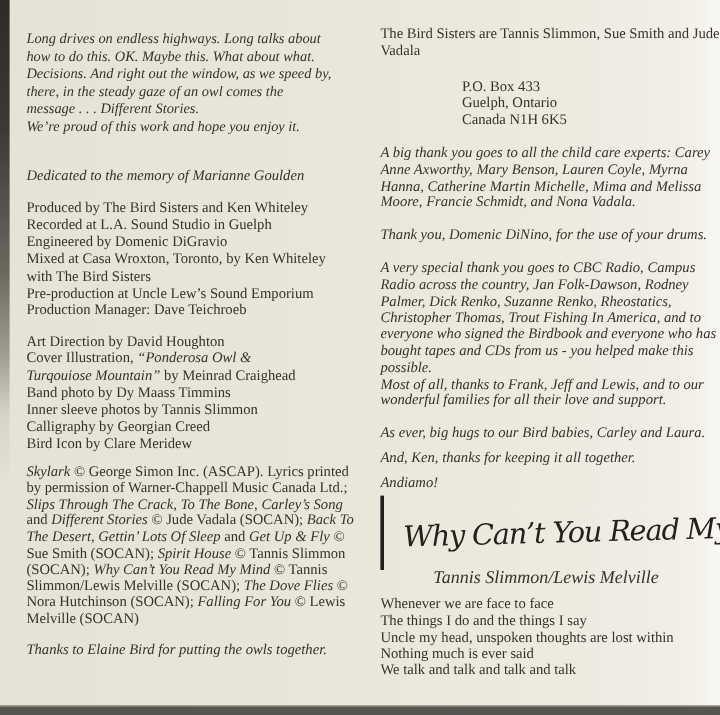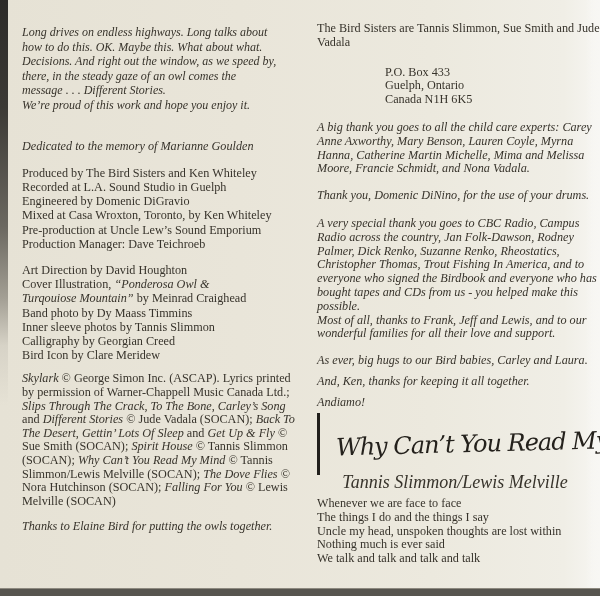--- a/index.html
+++ b/index.html
@@ -43,21 +43,21 @@
   .rp-tight { font-style:italic; margin-top:0; }
   .rp-line { font-style:italic; margin-top:13px; white-space:nowrap; }
   .rp-line2 { font-style:italic; margin-top:7px; white-space:nowrap; }
   .song-title-row { display:flex; align-items:center; margin-top:4px; height:60px; }
   .title-bar { width:3px; height:62px; background:#211f1b; margin-right:16px; flex:0 0 auto; }
   .handwriting {
     font-family:"DejaVu Serif","Liberation Serif",serif;
     font-style:italic; font-size:24px; color:#24211c;
     transform:rotate(-1.5deg); letter-spacing:-1px; white-space:nowrap;
   }
-  .writers { font-style:italic; font-size:18px; text-align:center; width:276px; margin-top:2px; }
+  .writers { font-style:italic; font-size:15px; text-align:center; width:276px; margin-top:2px; }
   .lyrics { margin-top:8px; line-height:13.6px; }
   .line { min-height:1em; }
 </style>
 </head>
 <body>
 
 <div class="page">
   <div class="edge-left"></div>
   <div class="edge-right"></div>
 
@@ -71,20 +71,21 @@
         <div class="line">We’re proud of this work and hope you enjoy it.</div>
       </div>
 
     <div class="dedication nowrap">Dedicated to the memory of Marianne Goulden</div>
 
     <div class="production">
         <div class="line">Produced by The Bird Sisters and Ken Whiteley</div>
         <div class="line">Recorded at L.A. Sound Studio in Guelph</div>
         <div class="line">Engineered by Domenic DiGravio</div>
         <div class="line">Mixed at Casa Wroxton, Toronto, by Ken Whiteley</div>
+        <div class="line">with The Bird Sisters</div>
         <div class="line">Pre-production at Uncle Lew’s Sound Emporium</div>
         <div class="line">Production Manager: Dave Teichroeb</div>
       </div>
 
     <div class="art"><span>Art Direction by David Houghton</span><br><span>Cover Illustration, </span><span class="it">“Ponderosa Owl &amp;</span><br><span class="it">Turqouiose Mountain”</span><span> by Meinrad Craighead</span><br><span>Band photo by Dy Maass Timmins</span><br><span>Inner sleeve photos by Tannis Slimmon</span><br><span>Calligraphy by Georgian Creed</span><br><span>Bird Icon by Clare Meridew</span></div>
 
     <div class="copyright"><span class="it">Skylark</span><span> © George Simon Inc. (ASCAP). Lyrics printed by permission of Warner-Chappell Music Canada Ltd.; </span><span class="it">Slips Through The Crack</span><span>, </span><span class="it">To The Bone</span><span>, </span><span class="it">Carley’s Song</span><span> and </span><span class="it">Different Stories</span><span> © Jude Vadala (SOCAN); </span><span class="it">Back To The Desert</span><span>, </span><span class="it">Gettin’ Lots Of Sleep</span><span> and </span><span class="it">Get Up &amp; Fly</span><span> © Sue Smith (SOCAN); </span><span class="it">Spirit House</span><span> © Tannis Slimmon (SOCAN); </span><span class="it">Why Can’t You Read My Mind</span><span> © Tannis Slimmon/Lewis Melville (SOCAN); </span><span class="it">The Dove Flies</span><span> © Nora Hutchinson (SOCAN); </span><span class="it">Falling For You</span><span> © Lewis Melville (SOCAN)</span></div>
 
     <div class="elaine nowrap">Thanks to Elaine Bird for putting the owls together.</div>
   </div>

